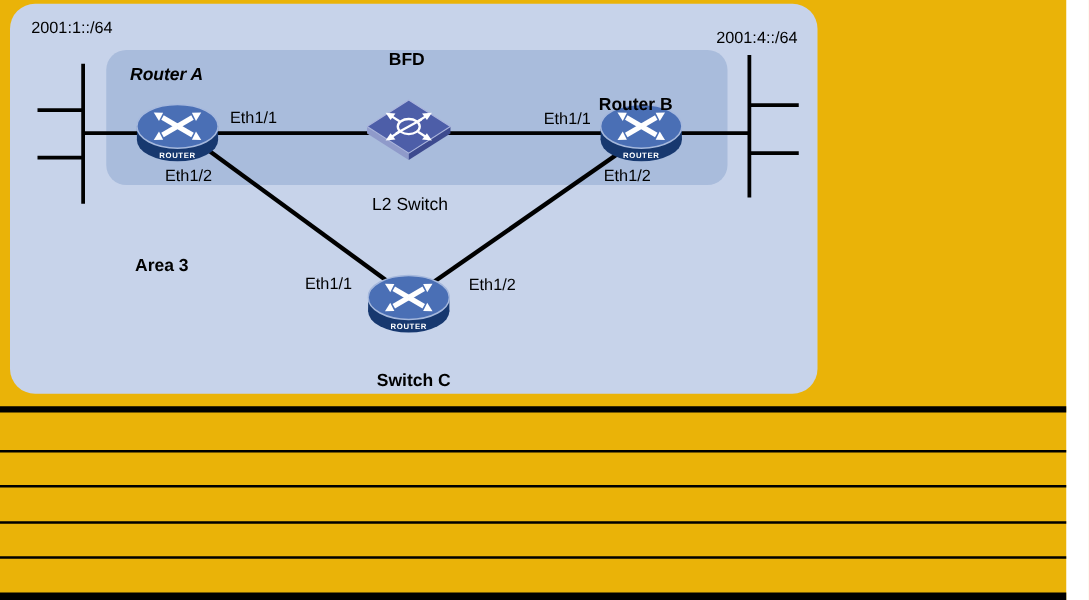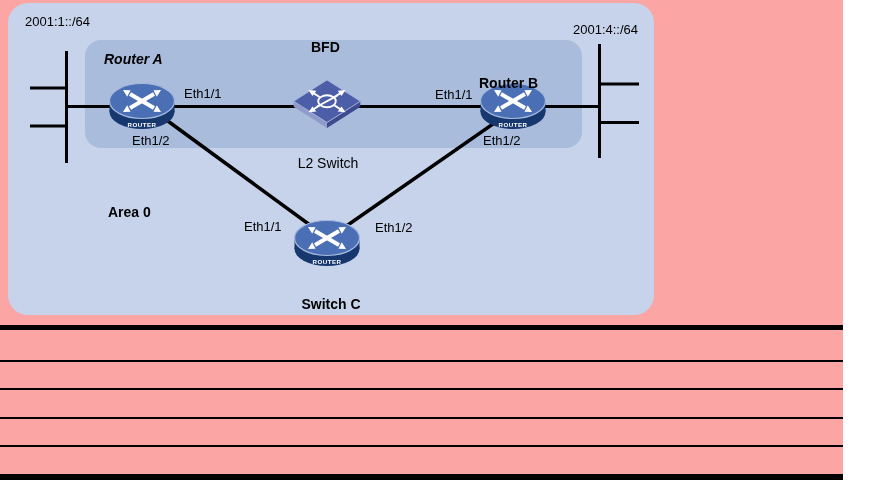--- a/index.html
+++ b/index.html
@@ -1,18 +1,18 @@
 <!DOCTYPE html>
 <html><head>
 <meta charset="utf-8">
 <style>
   html,body{margin:0;padding:0;background:#ffffff;}
   .stage{
     position:relative;width:843px;height:480px;overflow:hidden;
-    font-family:"Liberation Sans", sans-serif;background:#fca5a5;
+    font-family:"Liberation Sans", sans-serif;background:#eab308;padding-left:10px;
   }
   .outer-area{
     position:absolute;left:8px;top:3px;width:646px;height:312px;
     background:#c7d3ea;border-radius:20px;
   }
   .inner-area{
     position:absolute;left:85px;top:40px;width:497px;height:108px;
     background:#a9bcdc;border-radius:16px;
   }
   .links{position:absolute;left:0;top:0;width:871px;height:480px;}
@@ -140,21 +140,21 @@
         <polygon points="18,36 26.5,35.2 22.3,29.7"></polygon>
         <polygon points="58,36 49.5,35.2 53.7,29.7"></polygon>
       </g>
     </svg>
   </div>
 
   <div class="lbl" style="left:25px;top:15px;">2001:1::/64</div>
   <div class="lbl" style="left:560px;top:23px;width:91px;text-align:center;">2001:4::/64</div>
 
   <div class="lbl bold" style="left:311px;top:40px;">BFD</div>
-  <div class="lbl bold" style="left:108px;top:205px;">Area 0</div>
+  <div class="lbl bold" style="left:108px;top:205px;">Area 3</div>
 
   <div class="lbl bold" style="left:104px;top:52px;font-style:italic;">Router A</div>
   <div class="lbl bold" style="left:479px;top:76px;">Router B</div>
   <div class="lbl bold center" style="left:294px;top:273px;width:74px;">Switch C</div>
   <div class="lbl center" style="left:290px;top:132px;width:76px;font-size:14px;">L2 Switch</div>
 
   <div class="lbl" style="left:184px;top:87px;">Eth1/1</div>
   <div class="lbl" style="left:132px;top:134px;">Eth1/2</div>
   <div class="lbl" style="left:435px;top:88px;">Eth1/1</div>
   <div class="lbl" style="left:483px;top:134px;">Eth1/2</div>

